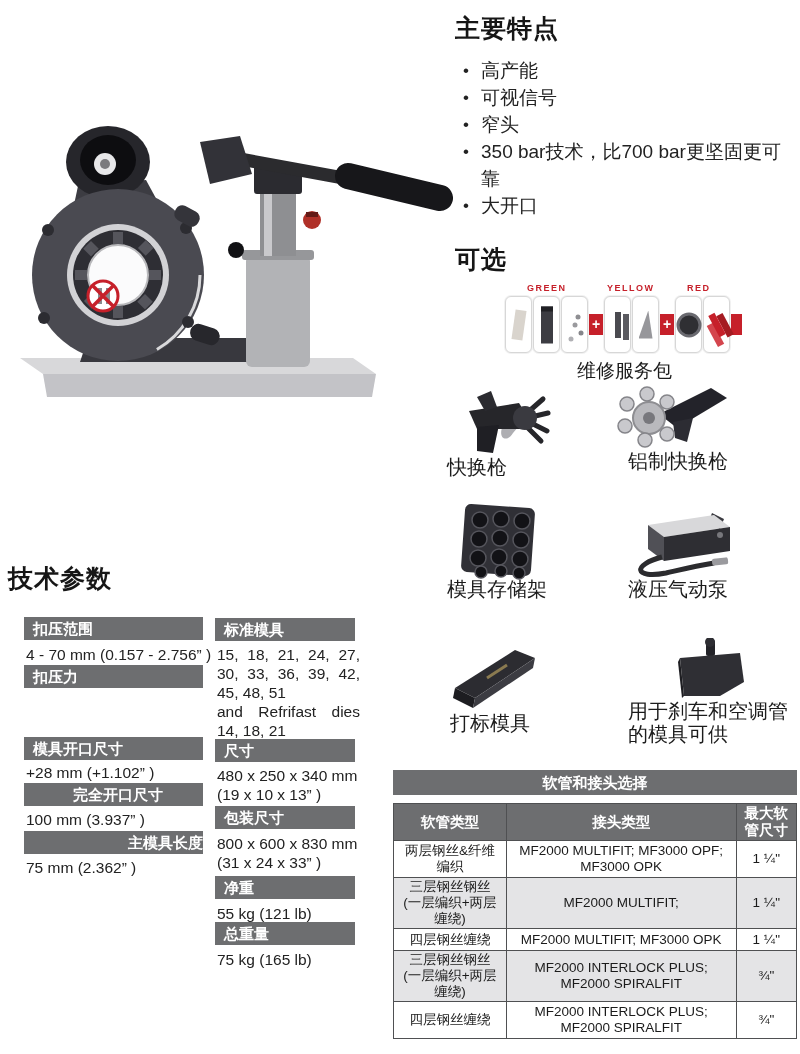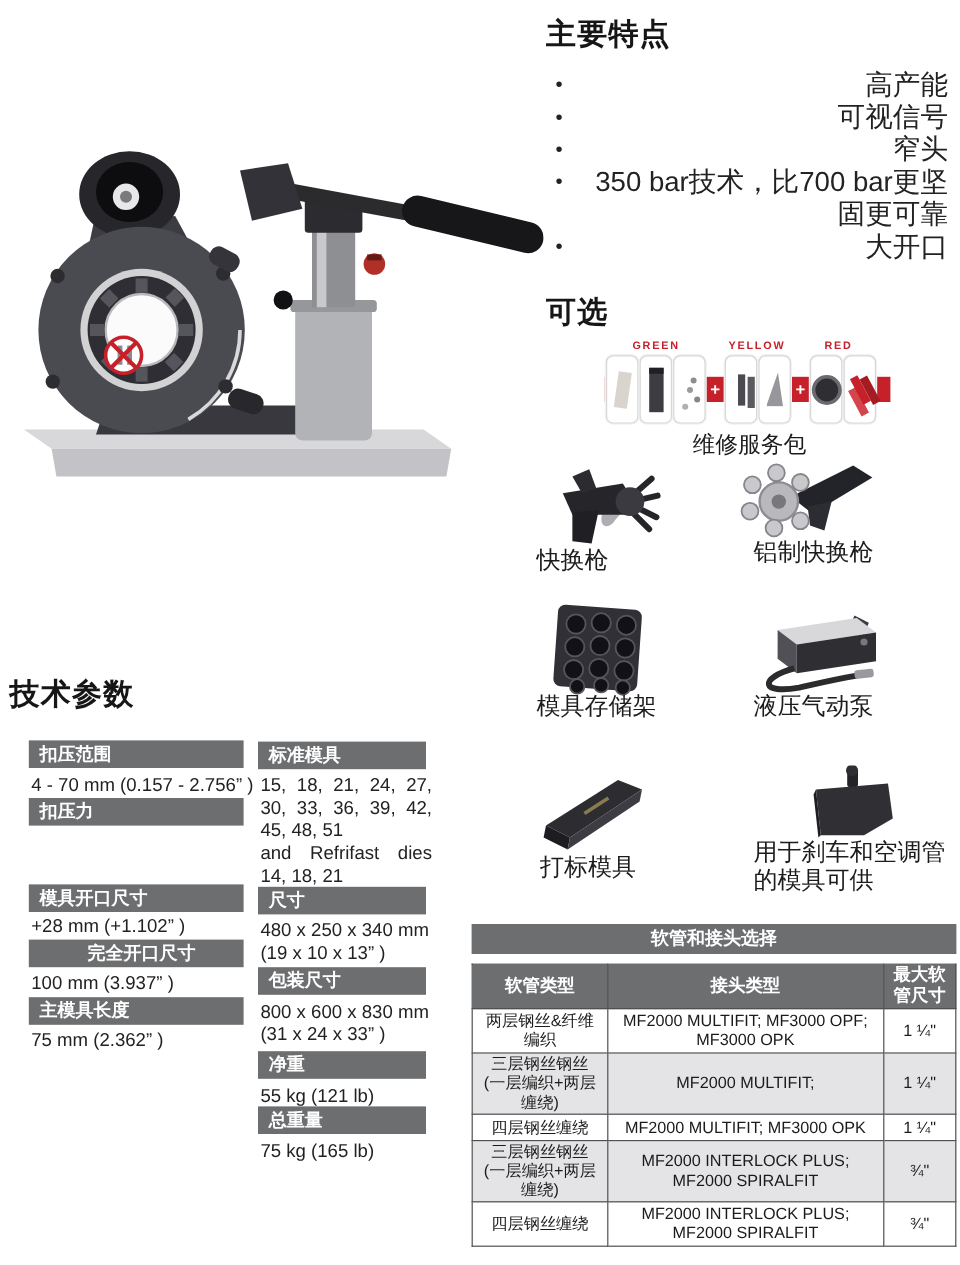--- a/index.html
+++ b/index.html
@@ -3,21 +3,21 @@
 <meta charset="utf-8">
 <style>
   html,body{margin:0;padding:0;background:#fff;}
   #page{position:relative;width:800px;height:1054px;background:#ffffff;overflow:hidden;
         font-family:"Liberation Sans","DejaVu Sans",sans-serif;color:#1c1c1c;}
   .abs{position:absolute;}
   h2.sec{margin:0;font-size:25px;font-weight:bold;color:#161616;letter-spacing:1px;}
 
   
   #features{left:455px;top:12px;width:335px;}
-  #features ul{margin:12px 0 0 6px;padding:0;list-style:none;font-size:23px;line-height:27px;color:#222;text-align:right;}
+  #features ul{margin:12px 0 0 6px;padding:0;list-style:none;font-size:19px;line-height:27px;color:#222;}
   #features li{padding-left:20px;position:relative;}
   #features li::before{content:"•";position:absolute;left:2px;top:0;font-size:17px;}
 
   
   #optional-title{left:455px;top:243px;}
   #kit{left:504px;top:283px;width:238px;height:78px;}
   .kit-band{position:absolute;left:0;top:31px;width:238px;height:21px;background:#c6202a;}
   .kit-label{position:absolute;top:0;font-size:9px;font-weight:bold;color:#c6202a;letter-spacing:1.5px;}
   .tile{position:absolute;top:13px;width:25px;height:55px;background:#fff;border:1px solid #d7d7d7;border-radius:6px;box-shadow:0 0 0 1px #f1f1f1;}
   .tile .fill{position:absolute;left:50%;top:50%;transform:translate(-50%,-50%);}
@@ -236,21 +236,21 @@
   <h2 class="sec abs" id="specs-title">技术参数</h2>
 
   <div class="speccol" style="left:24px;top:617px;width:182px;height:280px;">
     <div class="specbar" style="left:0;top:0;width:179px;">扣压范围</div>
     <div class="specval" style="left:2px;top:28px;width:200px;">4 - 70 mm (0.157 - 2.756” )</div>
     <div class="specbar" style="left:0;top:48px;width:179px;">扣压力</div>
     <div class="specbar" style="left:0;top:120px;width:179px;">模具开口尺寸</div>
     <div class="specval" style="left:2px;top:146px;width:200px;">+28 mm (+1.102” )</div>
     <div class="specbar" style="left:0;top:166px;width:179px;text-align:center;">完全开口尺寸</div>
     <div class="specval" style="left:2px;top:193px;width:200px;">100 mm (3.937” )</div>
-    <div class="specbar" style="left:0;top:214px;width:179px;">主模具长度</div>
+    <div class="specbar" style="left:0;top:214px;width:179px;text-align:right;">主模具长度</div>
     <div class="specval" style="left:2px;top:241px;width:200px;">75 mm (2.362” )</div>
   </div>
 
   <div class="speccol" style="left:215px;top:618px;width:175px;height:360px;">
     <div class="specbar" style="left:0;top:0;width:140px;">标准模具</div>
     <div class="specval justify" style="left:2px;top:27px;width:143px;">15, 18, 21, 24, 27, 30, 33, 36, 39, 42, 45, 48, 51
 and Refrifast dies 14, 18, 21</div>
     <div class="specbar" style="left:0;top:121px;width:140px;">尺寸</div>
     <div class="specval" style="left:2px;top:148px;width:165px;">480 x 250 x 340 mm
 (19 x 10 x 13” )</div>

